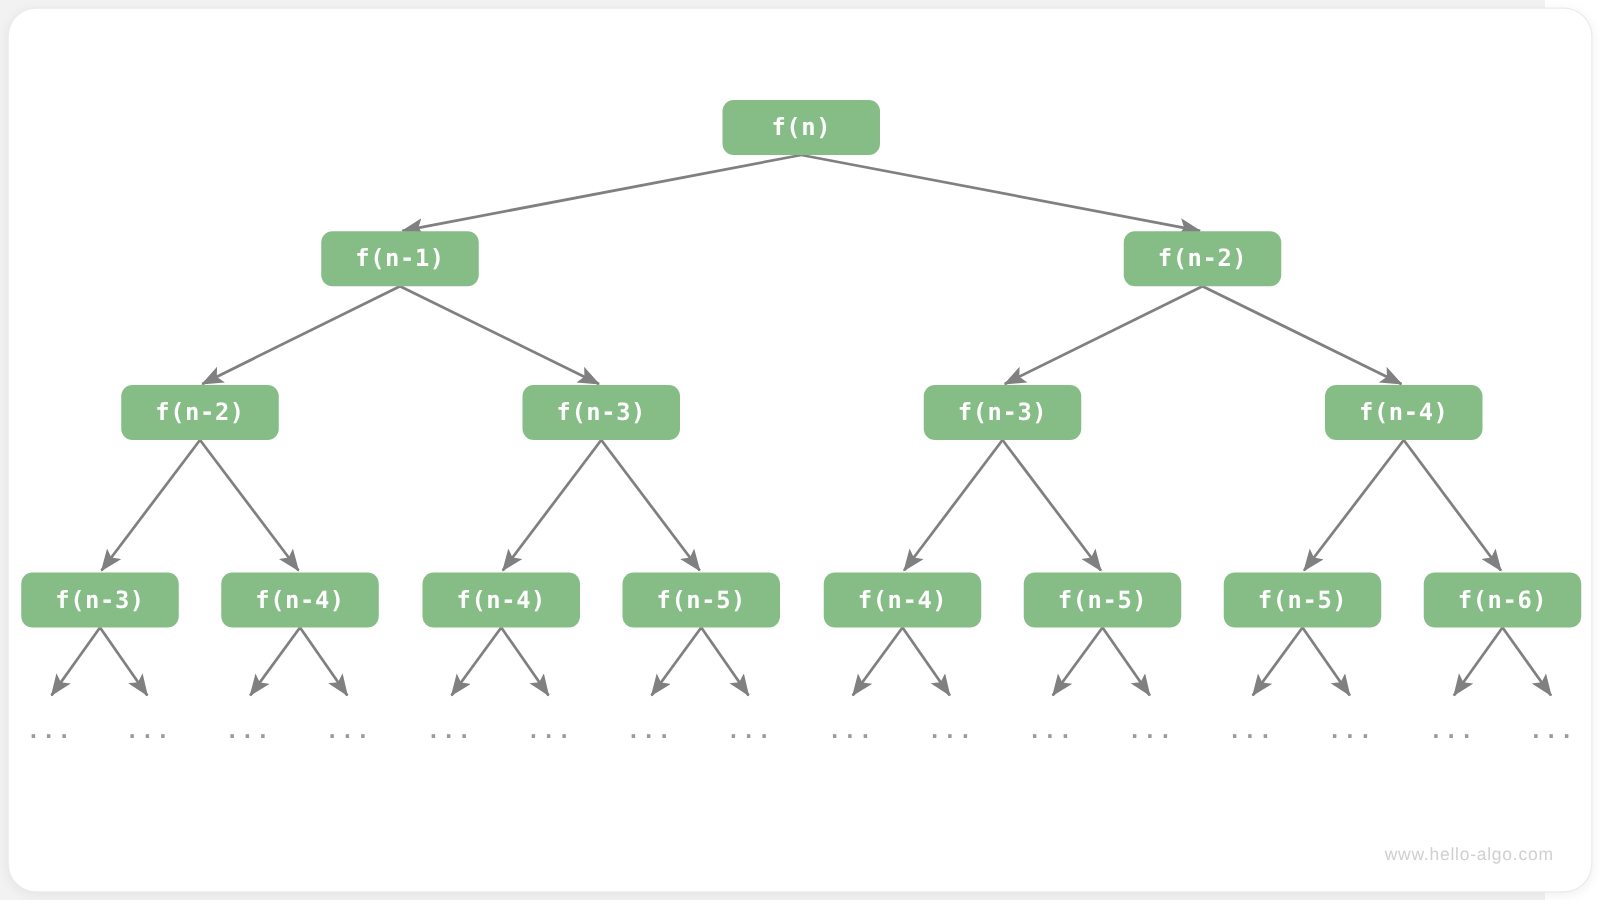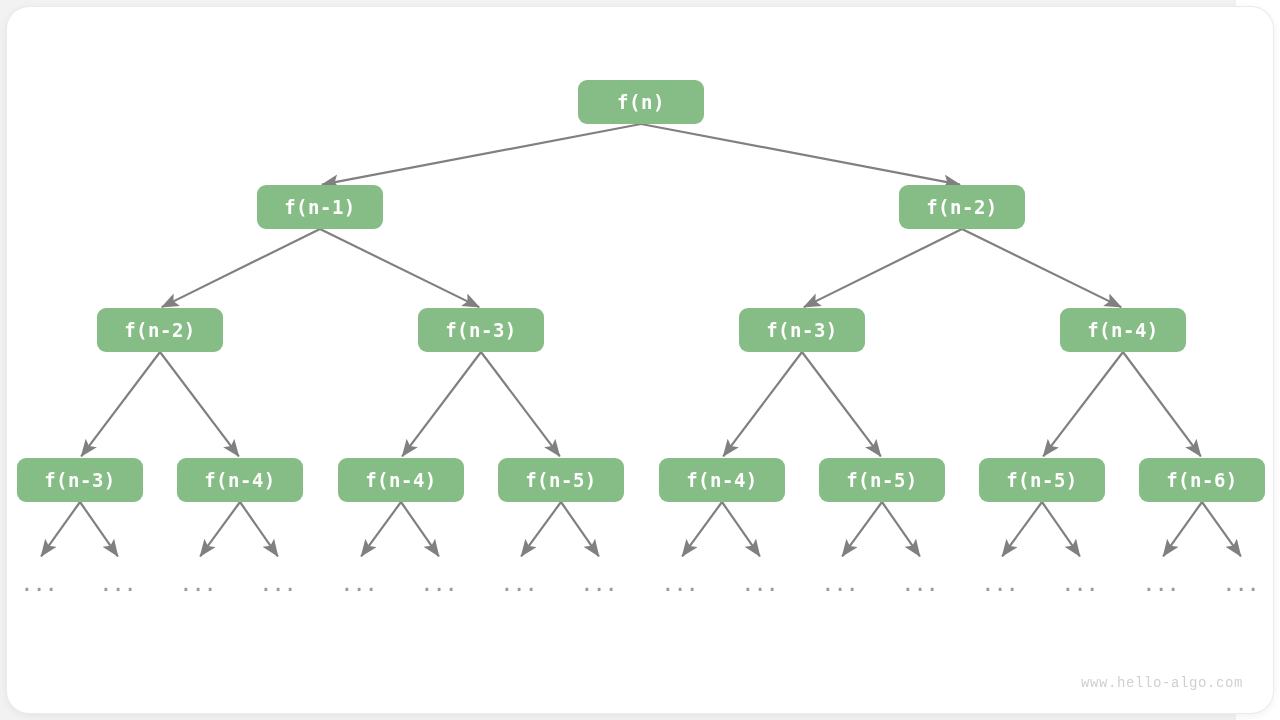--- a/index.html
+++ b/index.html
@@ -70,21 +70,21 @@
     text-anchor: middle;
     dominant-baseline: middle;
     letter-spacing: 2px;
   }
 
   #watermark {
     position: absolute;
     right: 30px;
     bottom: 22px;
     color: #d0d0d0;
-    font-family: Liberation Mono, monospace;
+    font-family: Liberation Sans, sans-serif;
     font-size: 14px;
     letter-spacing: 0.6px;
     user-select: none;
     white-space: nowrap;
   }
 </style>
 </head>
 <body>
 
 <div id="page-root">

